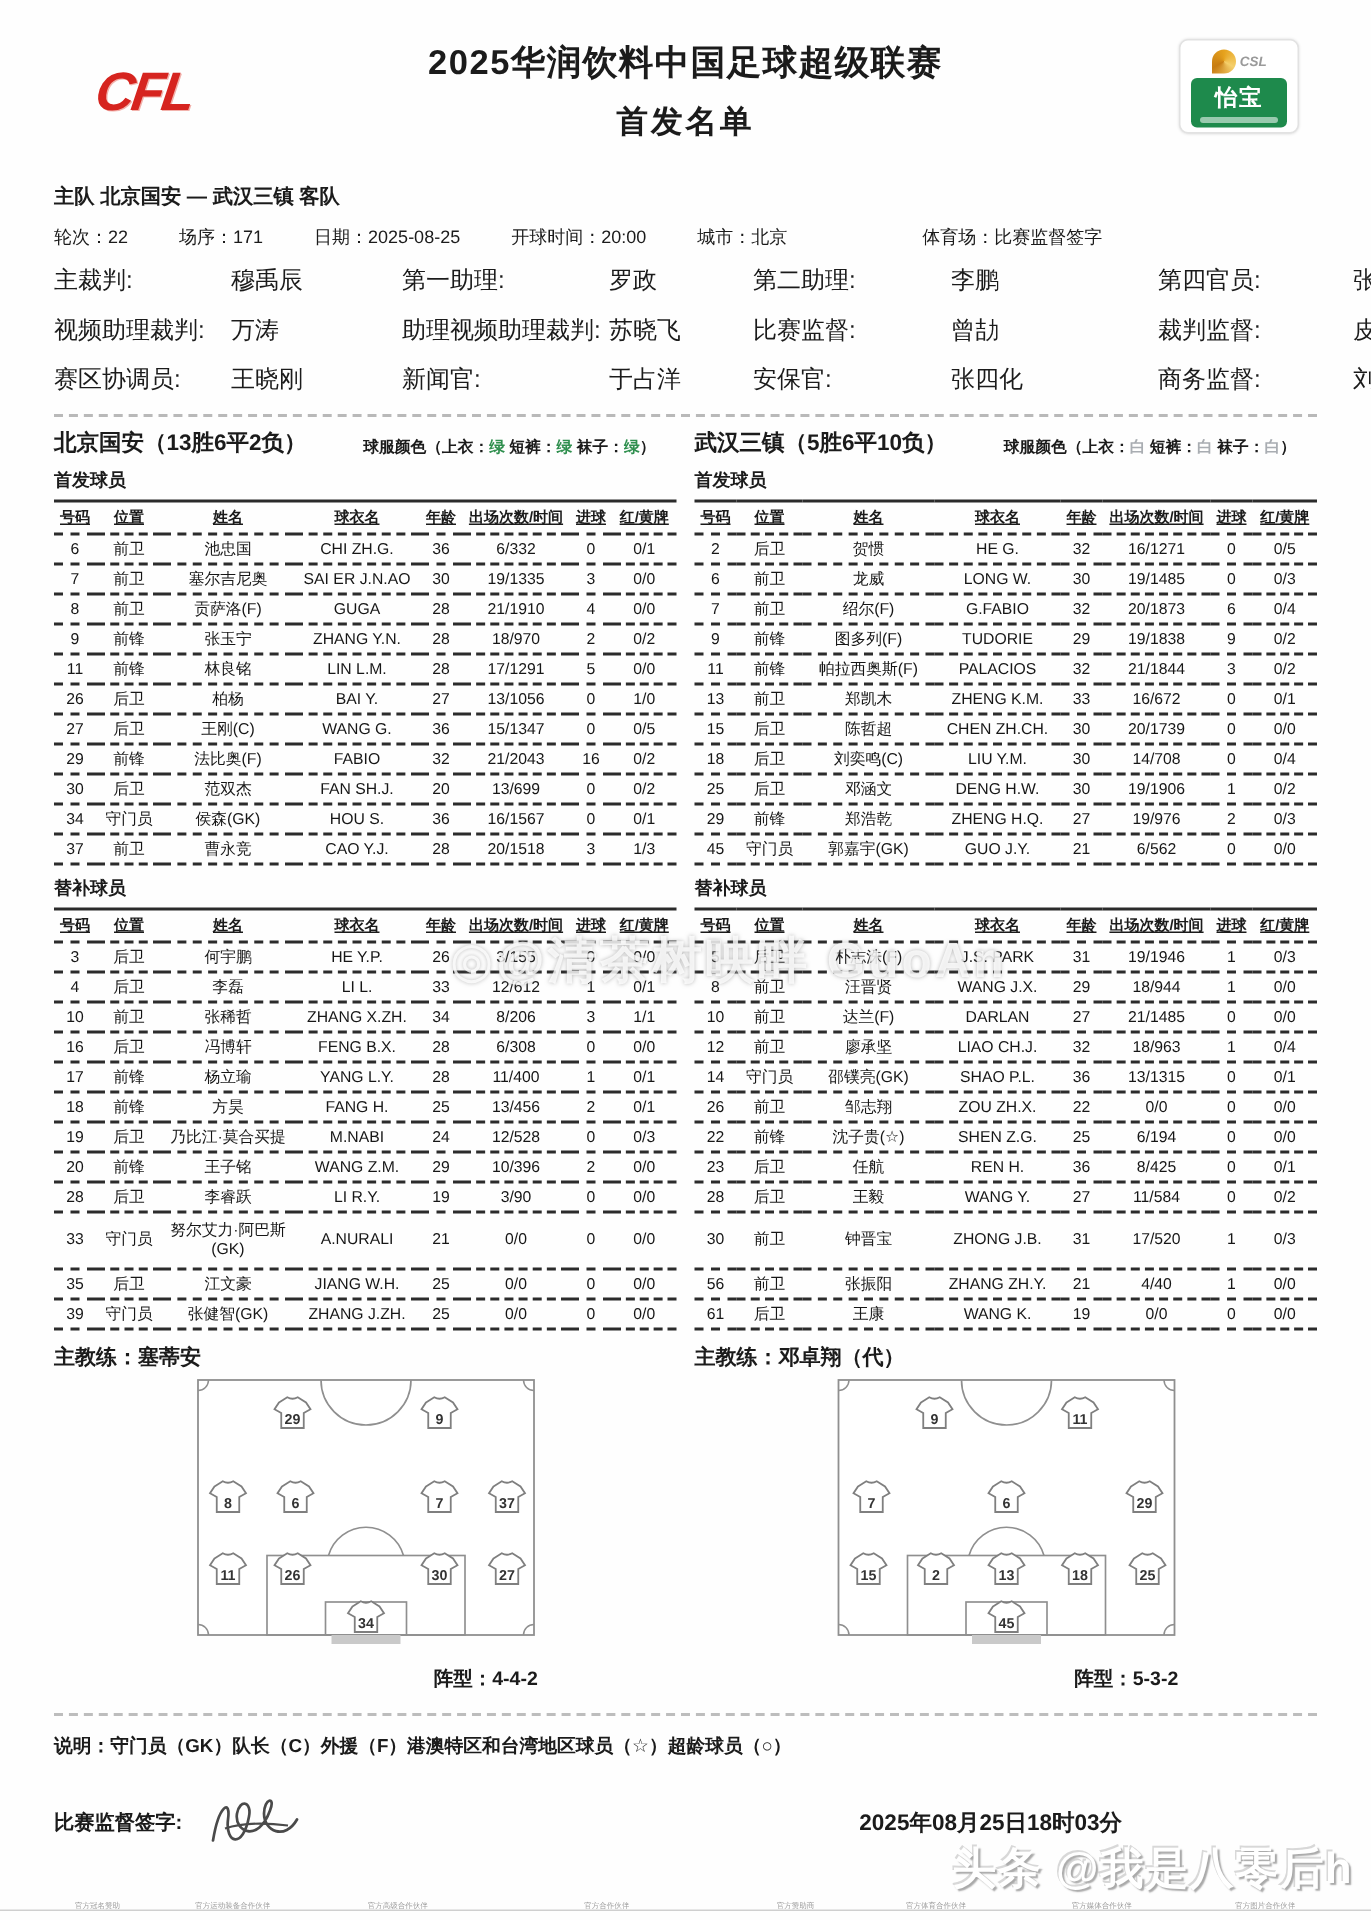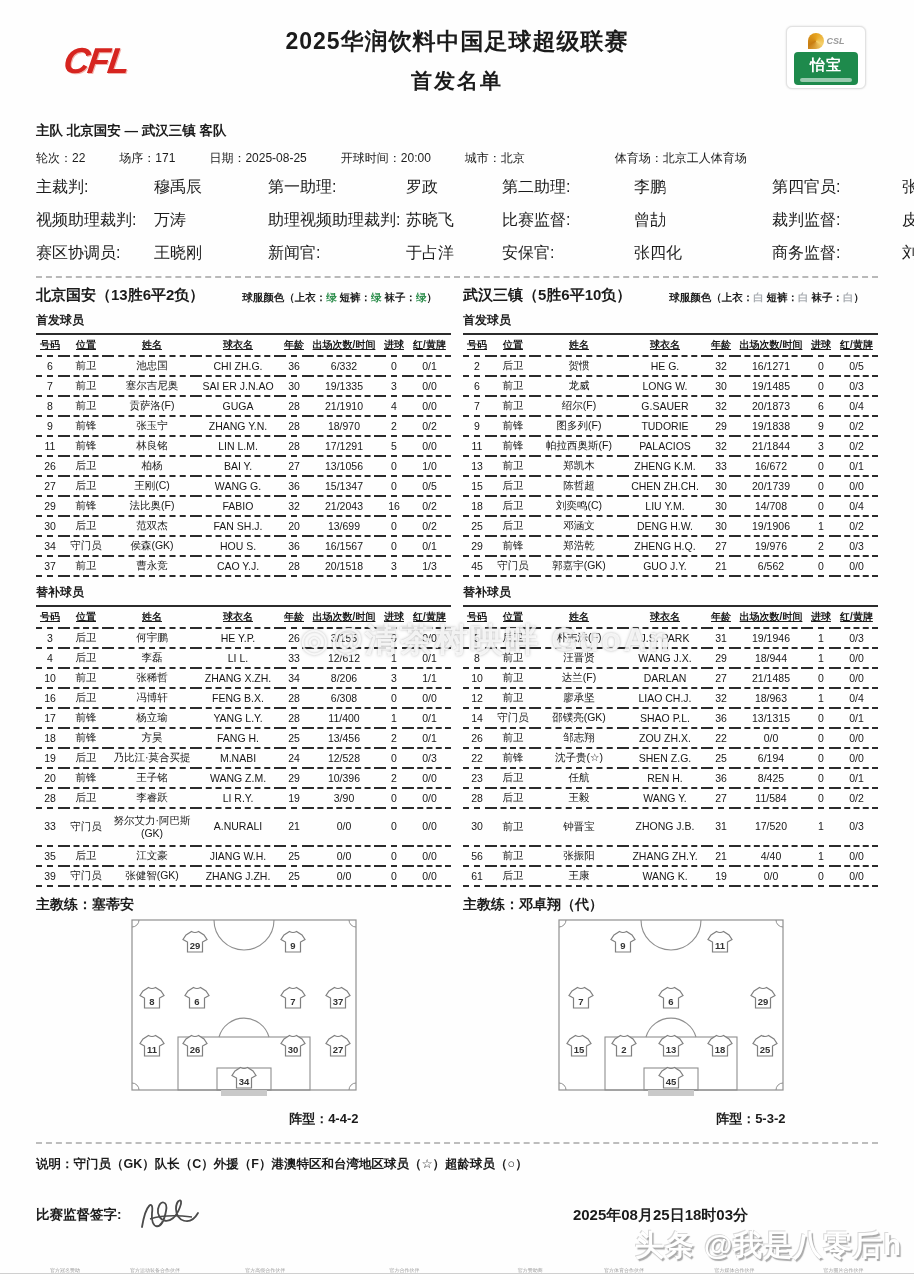--- a/index.html
+++ b/index.html
@@ -96,21 +96,21 @@
   </div>
 
   <div class="inner">
     <div class="teams-line">主队 北京国安 — 武汉三镇 客队</div>
     <div class="info-line" id="info-line">
         <span class="info-item">轮次：22</span>
         <span class="info-item">场序：171</span>
         <span class="info-item">日期：2025-08-25</span>
         <span class="info-item">开球时间：20:00</span>
         <span class="info-item">城市：北京</span>
-        <span class="info-item">体育场：北京工人体育场</span>
+        <span class="info-item">体育场：比赛监督签字</span>
       </div>
     <div class="officials" id="officials">
         <div class="off-label">主裁判:</div>
         <div class="off-value">穆禹辰</div>
         <div class="off-label">第一助理:</div>
         <div class="off-value">罗政</div>
         <div class="off-label">第二助理:</div>
         <div class="off-value">李鹏</div>
         <div class="off-label">第四官员:</div>
         <div class="off-value">张超</div>
@@ -536,21 +536,21 @@
                 <td>LONG W.</td>
                 <td>30</td>
                 <td>19/1485</td>
                 <td>0</td>
                 <td>0/3</td>
               </tr>
               <tr>
                 <td>7</td>
                 <td>前卫</td>
                 <td>绍尔(F)</td>
-                <td>G.SAUER</td>
+                <td>G.FABIO</td>
                 <td>32</td>
                 <td>20/1873</td>
                 <td>6</td>
                 <td>0/4</td>
               </tr>
               <tr>
                 <td>9</td>
                 <td>前锋</td>
                 <td>图多列(F)</td>
                 <td>TUDORIE</td>

